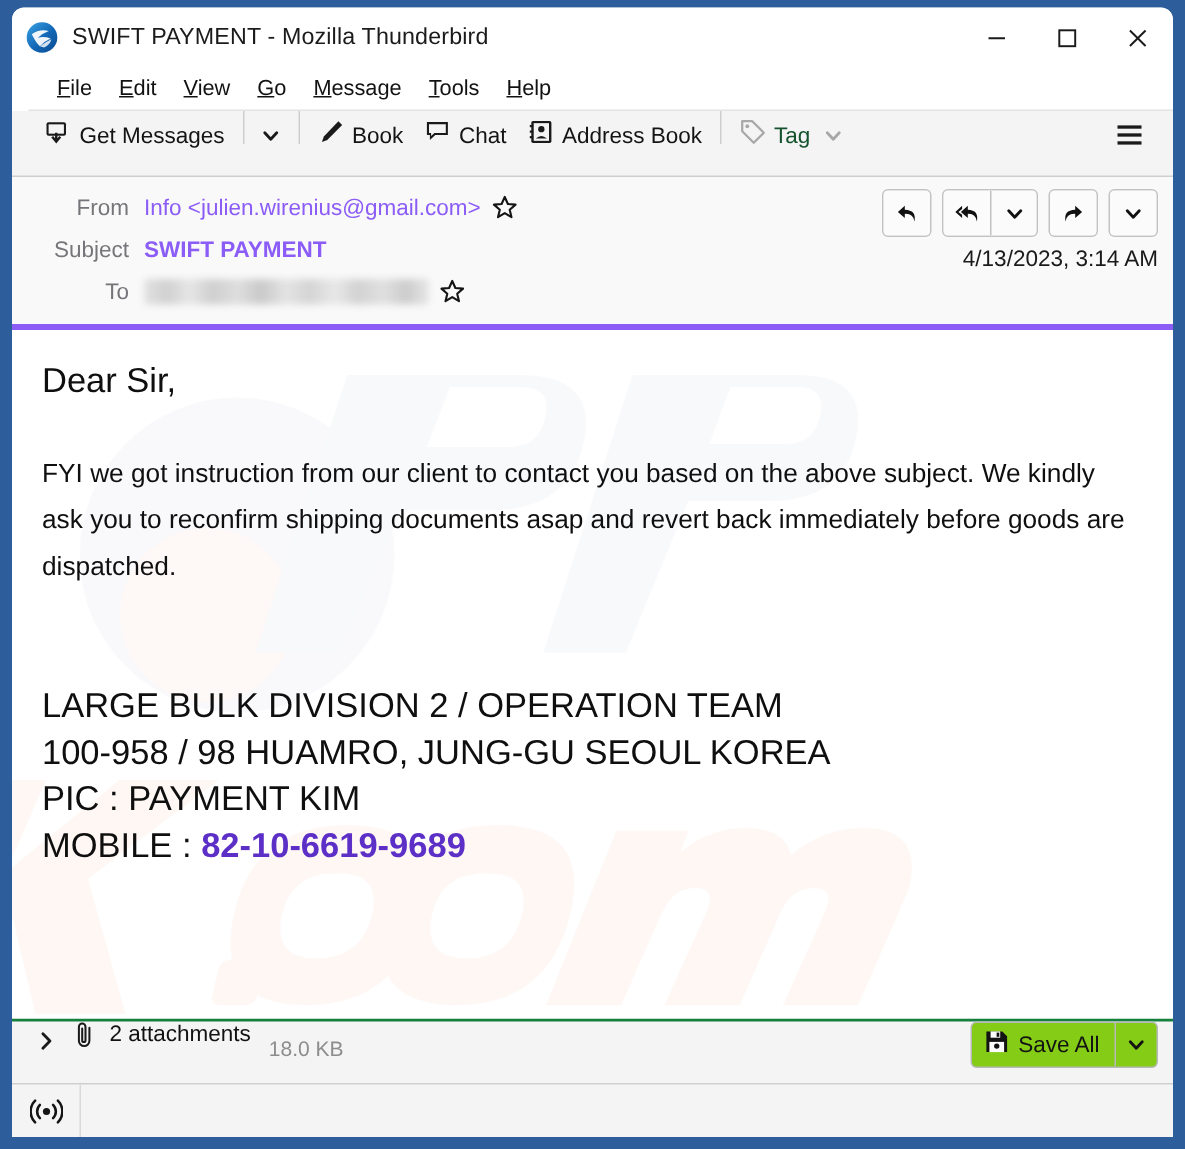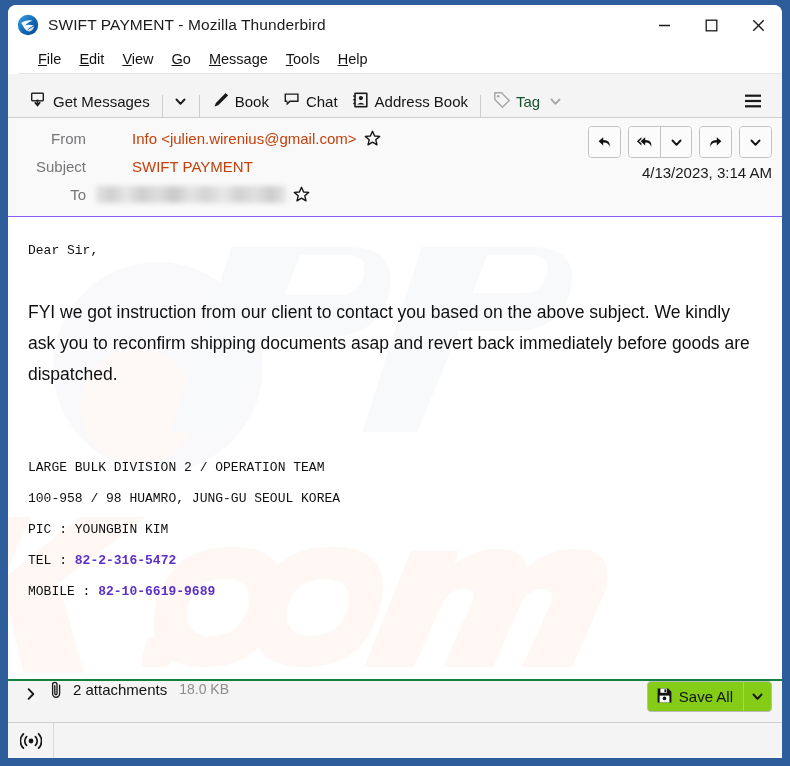--- a/index.html
+++ b/index.html
@@ -76,21 +76,21 @@
     cursor: default;
     border-radius: 3px;
   }
   .menu-item u { text-decoration: underline; }
 
   
   #toolbar {
     height: 44px;
     background: #f4f4f4;
     display: flex;
-    align-items: flex-end;
+    align-items: flex-start;
     padding: 0 12px 0 14px;
     flex: 0 0 auto;
     border-bottom: 1px solid #cfcfcf;
   }
   .tb-btn {
     display: flex; align-items: center;
     gap: 5px;
     height: 32px;
     padding: 0 7px;
     border-radius: 4px;
@@ -113,44 +113,43 @@
   #hamburger {
     margin-left: auto;
     width: 34px; height: 32px;
     display: flex; align-items: center; justify-content: center;
     border-radius: 4px; cursor: default;
   }
 
   
   #msg-header {
     background: #f9f9f9;
-    border-bottom: 1px solid #8b5cf6;
+    border-bottom: 4px solid #8b5cf6;
     padding: 6px 10px 8px 10px;
     flex: 0 0 auto;
     position: relative;
   }
   .hdr-row {
     display: flex;
     align-items: center;
     min-height: 28px;
   }
   .hdr-label {
     width: 78px;
     text-align: right;
     padding-right: 10px;
     font-size: 15px;
     color: #76767a;
     flex: 0 0 auto;
   }
   .hdr-value {
     font-size: 15px;
-    color: #c2410c;
-    margin-left: 36px;
-  }
-  .hdr-value.bold { font-weight: normal; }
+    color: #8b5cf6;
+  }
+  .hdr-value.bold { font-weight: bold; }
   .star {
     margin-left: 7px;
     cursor: default;
     display: inline-flex;
     align-items: center;
   }
   #blurred-to {
     display: inline-block;
     width: 190px; height: 17px;
     background: linear-gradient(90deg,#e2e2e2 0%,#d0d0d0 8%,#e6e6e6 16%,#cfcfcf 24%,
@@ -196,27 +195,26 @@
     overflow: hidden;
     padding: 18px 20px 0 20px;
   }
   #watermark {
     position: absolute;
     left: 0; top: 0; right: 0; bottom: 0;
     pointer-events: none;
     overflow: hidden;
   }
   .body-line {
-    font-size: 13px;
+    font-size: 23px;
     line-height: 31px;
     color: #0f0f0f;
     position: relative;
     z-index: 2;
     white-space: nowrap;
-    font-family: Liberation Mono, monospace;
   }
   .body-para {
     font-size: 17.5px;
     line-height: 31px;
     color: #0f0f0f;
     position: relative;
     z-index: 2;
     max-width: 748px;
   }
   .spacer-sm { height: 31px; }
@@ -237,21 +235,21 @@
     align-items: flex-start;
     padding: 0 10px 0 12px;
   }
   #attach-expand {
     width: 22px; height: 26px;
     display: flex; align-items: center; justify-content: center;
     cursor: default;
   }
   #attach-clip { margin: 0 8px 0 6px; display: flex; align-items: center; }
   #attach-count { font-size: 15px; color: #121212; }
-  #attach-size { font-size: 14px; color: #8d8d8d; margin-left: 12px; }
+  #attach-size { font-size: 14px; color: #8d8d8d; margin-left: 12px; margin-top: 10px; }
   #saveall-group {
     margin-left: auto;
     display: flex;
     border: 1px solid #b9b9b9;
     border-radius: 4px;
     background: #84cc16;
     overflow: hidden;
     height: 31px;
   }
   #saveall-btn {
@@ -495,24 +493,21 @@
         </g>
       </svg>
     </div>
 
     <div class="body-line">Dear Sir,</div>
     <div class="spacer-sm"></div>
     <div class="body-para">FYI we got instruction from our client to contact you based on the above subject. We kindly ask you to reconfirm shipping documents asap and revert back immediately before goods are dispatched.</div>
     <div class="spacer-lg"></div>
     <div class="body-line">LARGE BULK DIVISION 2 / OPERATION TEAM</div>
     <div class="body-line">100-958 / 98 HUAMRO, JUNG-GU SEOUL KOREA</div>
-    <div class="body-line">PIC : YOUNGBIN KIM</div>
-    <div class="body-line">
-      <span>TEL : </span><a class="phone" href="#">82-2-316-5472</a>
-    </div>
+    <div class="body-line">PIC : PAYMENT KIM</div>
     <div class="body-line">
       <span>MOBILE : </span><a class="phone" href="#">82-10-6619-9689</a>
     </div>
   </div>
 
   <div id="attach-bar">
     <div id="attach-expand">
       <svg width="14" height="14" viewBox="0 0 14 14">
         <path d="M4.6 2.2 L9.3 7 L4.6 11.8" stroke="#1a1a1a" stroke-width="1.9" fill="none" stroke-linecap="round" stroke-linejoin="round"></path>
       </svg>

